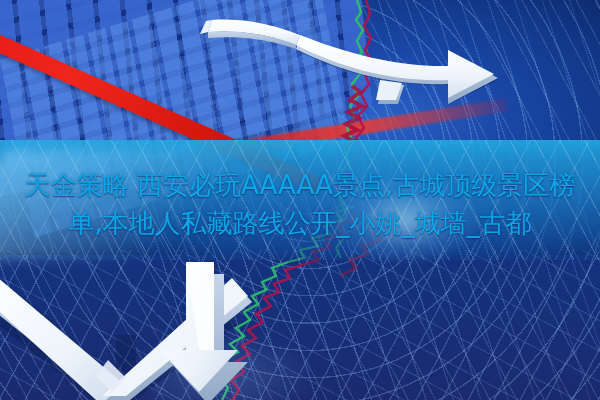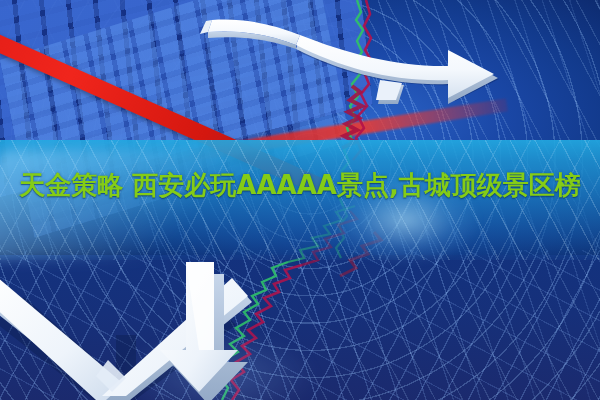--- a/index.html
+++ b/index.html
@@ -184,23 +184,23 @@
   }
 
   
   .arrow-svg { position: absolute; left: 0; top: 0; width: 600px; height: 400px; }
 
   
   .headline {
     position: absolute;
     left: 0; right: 0; top: 166px;
     text-align: center;
-    color: #84cc16;
+    color: #0ea5e9;
     font-size: 26px;
-    font-weight: 700;
+    font-weight: 400;
     line-height: 38px;
     letter-spacing: 0px;
     text-shadow:
       0 1px 1px rgba(8,40,90,.55),
       0 0 3px rgba(10,50,110,.45);
     white-space: nowrap;
   }
   .headline .ln { display: block; }
 </style>
 </head>
@@ -312,15 +312,16 @@
       <path d="M186,262 L214,262 L214,350 L238,350 L199,392 L160,350 L186,350 Z" fill="url(#gWhiteB)"></path>
 
       <path d="M186,262 L214,262 L214,350 L199,350 Z" fill="#ffffff" opacity=".75"></path>
 
       <path d="M108,360 L126,378 L112,392 L96,376 Z" fill="#e3ecf7" opacity=".9"></path>
     </g>
   </svg>
 
   <div class="headline">
     <span class="ln">天金策略 西安必玩AAAAA景点,古城顶级景区榜</span>
+    <span class="ln">单,本地人私藏路线公开_小姚_城墙_古都</span>
   </div>
 
 </div>
 
 </body></html>

